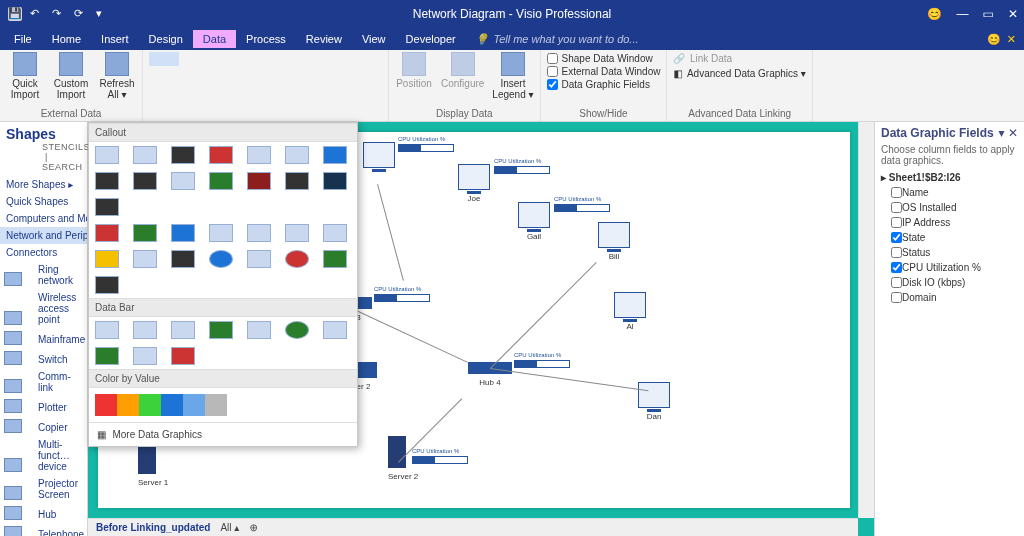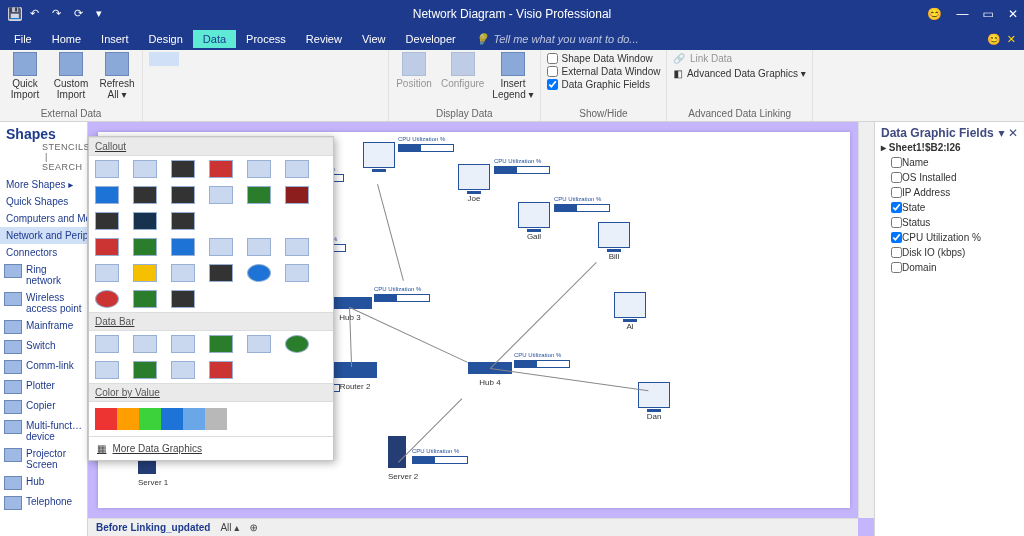--- a/index.html
+++ b/index.html
@@ -6,51 +6,51 @@
   body { font-family:"Segoe UI",Arial,sans-serif; font-size:11px; background:#fff; width:1024px; height:536px; overflow:hidden; position:relative; color:#333; }
   
   .titlebar { background:#1e3a8d; height:28px; display:flex; align-items:center; color:#fff; position:relative; }
   .qat { display:flex; gap:8px; padding:0 8px; align-items:center; }
   .qat span { width:14px; height:14px; display:inline-block; }
   .title { position:absolute; left:50%; transform:translateX(-50%); font-size:12px; }
   .winctl { position:absolute; right:6px; display:flex; gap:14px; font-size:12px; }
   
   .menutabs { background:#1e3a8d; height:22px; display:flex; align-items:center; padding:0 4px; color:#fff; font-size:11px; }
   .menutabs .tab { padding:3px 10px; cursor:pointer; }
-  .menutabs .tab.active { background:#5eead4; color:#1e3a8d; }
+  .menutabs .tab.active { background:#f0abfc; color:#1e3a8d; }
   .menutabs .tell { margin-left:10px; opacity:.7; font-style:italic; display:flex; align-items:center; gap:4px;}
   
   .ribbon { background:#f3f3f3; border-bottom:1px solid #d4d4d4; height:72px; display:flex; }
   .rgroup { border-right:1px solid #e1e1e1; padding:2px 6px 0 6px; display:flex; flex-direction:column; justify-content:space-between; }
   .rgroup .items { display:flex; gap:8px; align-items:flex-start; }
   .rgroup .lbl { text-align:center; font-size:10px; color:#666; padding-bottom:2px;}
   .rbtn { text-align:center; font-size:10px; min-width:38px; }
   .rbtn .ic { width:24px; height:24px; margin:0 auto 2px; background:#8aa8d8; border:1px solid #6a88b8; }
   .rchk { display:flex; align-items:center; gap:4px; font-size:10px; padding:1px 0; white-space:nowrap;}
   .rchk input{ width:11px; height:11px;}
   
   .main { display:flex; height:414px; }
   
   .shapes-pane { width:88px; background:#fff; border-right:1px solid #d4d4d4; display:flex; flex-direction:column; }
   .shapes-pane h3 { color:#1e3a8d; font-weight:600; font-size:14px; padding:4px 6px 0;}
   .shapes-pane .sub { font-size:9px; color:#666; padding:0 6px 4px; letter-spacing:.5px;margin-left:36px;}
   .shapes-pane .sectlink { font-size:10px; padding:3px 6px; color:#1e3a8d; cursor:pointer; }
   .shapes-pane .sectlink.sel { background:#cfe0f7; }
-  .shape-item { display:flex; align-items:flex-start; gap:4px; padding:3px 4px; font-size:10px; color:#1e3a8d; cursor:pointer; }
+  .shape-item { display:flex; align-items:flex-end; gap:16px; padding:3px 4px; font-size:10px; color:#1e3a8d; cursor:pointer; }
   .shape-item .mic { width:18px;height:14px; background:#9db9e4; border:1px solid #6a88b8; flex:0 0 18px;}
   
-  .gallery { position:absolute; left:88px; top:136px; width:246px; background:#fff; border:1px solid #c7c7c7; box-shadow:2px 2px 8px rgba(0,0,0,.3); z-index:50;text-decoration:underline; }
+  .gallery { position:absolute; left:88px; top:122px; width:270px; background:#fff; border:1px solid #c7c7c7; box-shadow:2px 2px 8px rgba(0,0,0,.3); z-index:50; }
   .gallery .ghead { background:#eaeaea; font-size:10px; color:#555; padding:3px 6px; border-top:1px solid #ddd; border-bottom:1px solid #ddd;}
   .gallery .grow { display:flex; flex-wrap:wrap; padding:4px 6px; gap:8px 14px; }
   .gallery .gicon { width:24px; height:18px; background:#c9d8ef; border:1px solid #97b0d4; }
   .gallery .colorrow { display:flex; padding:6px; gap:0;}
   .gallery .csw { width:22px; height:22px; }
   .gallery .gmore { padding:6px 8px; font-size:10px; color:#444; border-top:1px solid #ddd; display:flex; align-items:center; gap:6px;}
   
-  .canvas-wrap { flex:1; background:#c4b5fd; position:relative; overflow:hidden; }
+  .canvas-wrap { flex:1; background:#14b8a6; position:relative; overflow:hidden; }
   .canvas { position:absolute; left:10px; top:10px; right:24px; bottom:28px; background:#fff; box-shadow:0 0 4px rgba(0,0,0,.2); }
   .node { position:absolute; font-size:8px; text-align:center; color:#333; }
   .pc { width:32px; height:26px; border:1.5px solid #25529c; background:#eaf0fa; }
   .pc:after{content:"";display:block;width:14px;height:3px;background:#25529c;margin:26px auto 0;}
   .srv { width:18px; height:32px; background:#243d75; }
   .hub { width:44px; height:12px; background:#25529c; }
   .nlabel{ display:block; margin-top:4px; font-size:8px;}
   .cpu { width:56px; height:8px; border:1px solid #25529c; font-size:6px; line-height:6px; background:linear-gradient(to right,#25529c 40%, #fff 40%); color:#25529c; overflow:hidden; position:absolute;}
   .cputxt{position:absolute;font-size:6px;color:#25529c;white-space:nowrap;}
   .link{position:absolute;background:#888;height:1px;transform-origin:0 0;}
@@ -362,20 +362,21 @@
       <span>All ▴</span>
       <span>⊕</span>
     </div>
   </div>
 
   <div class="dgf">
     <h4>
         <span>Data Graphic Fields</span>
         <span style="font-weight:400">▾ ✕</span>
       </h4>
+    <div class="desc">Choose column fields to apply data graphics.</div>
     <div class="tree-root">▸ <span>Sheet1!$B2:I26</span></div>
     <div id="dgf-fields">
         <label>
           <input type="checkbox" style="">
           <span>Name</span>
         </label>
         <label>
           <input type="checkbox" style="">
           <span>OS Installed</span>
         </label>

